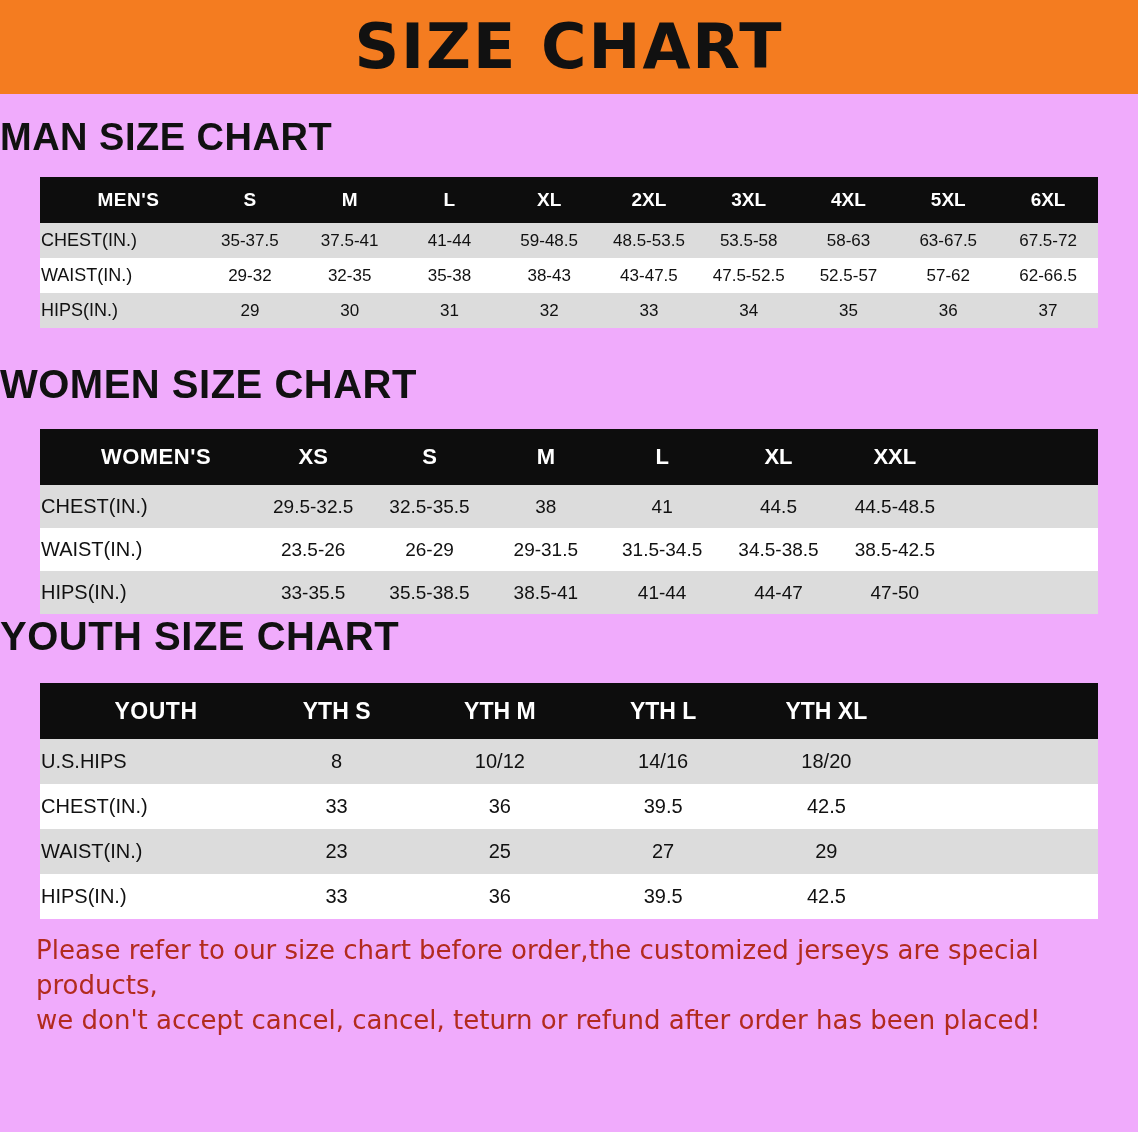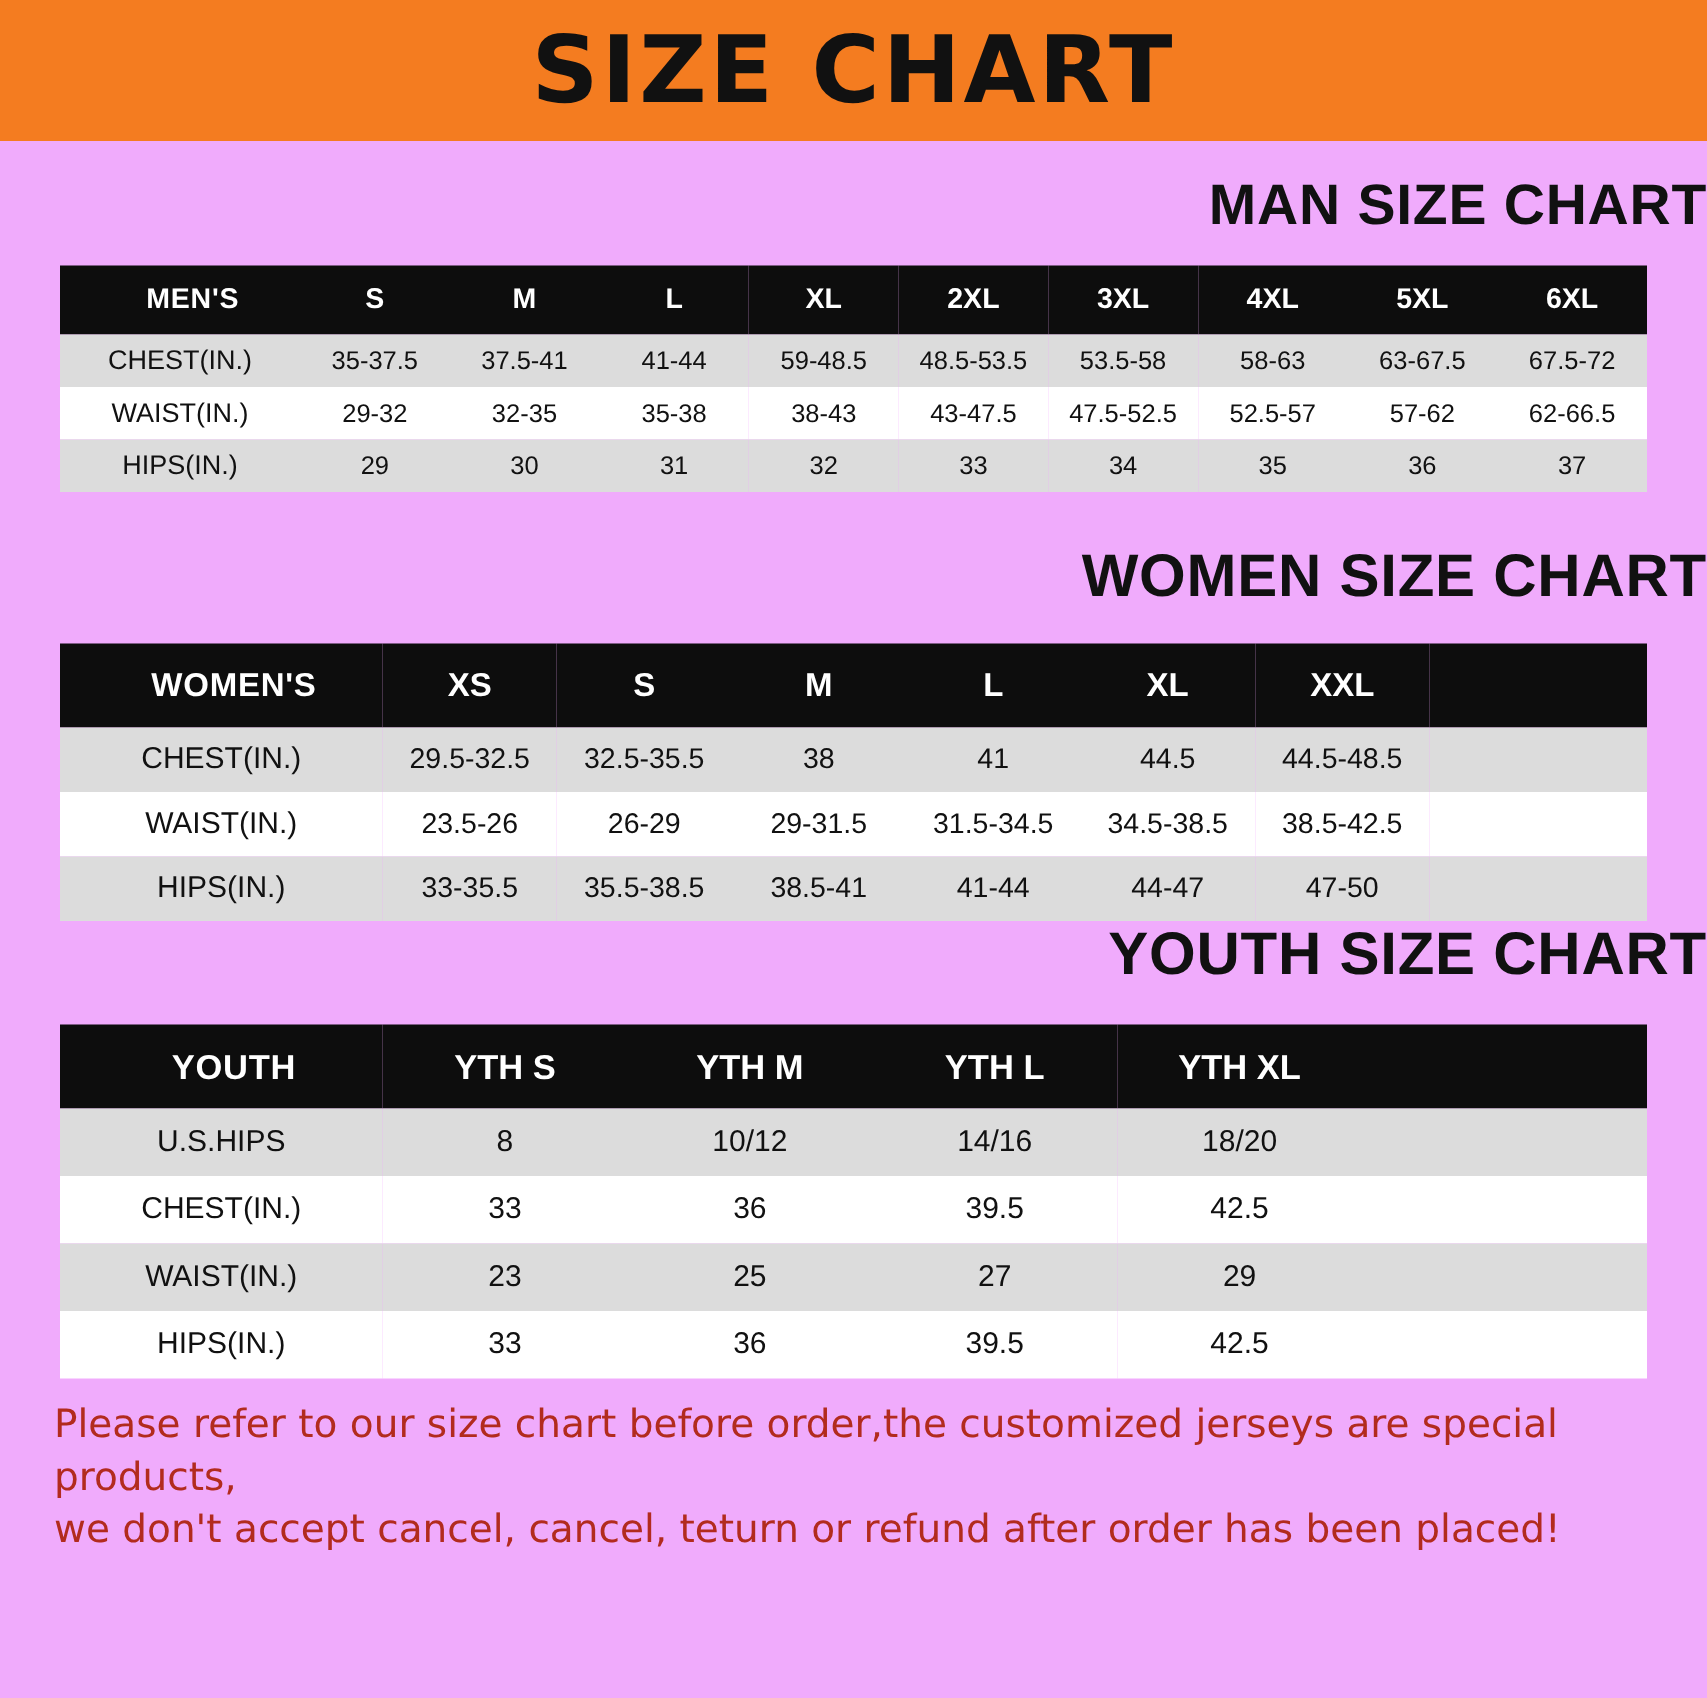--- a/index.html
+++ b/index.html
@@ -27,27 +27,26 @@
   .banner-title {
     font-family: "DejaVu Sans", sans-serif;
     font-weight: bold;
     font-size: 62px;
     letter-spacing: 2px;
     color: #111111;
     line-height: 1;
     margin: 0;
   }
   .section-title {
-    text-align: right;
+    text-align: left;
     font-family: "Liberation Sans", sans-serif;
     font-weight: bold;
     font-size: 38px;
     color: #111111;
     letter-spacing: 0.5px;
-    padding-left: 47px;
   }
   .tbl-wrap {
     margin: 0 40px;
   }
   table {
     width: 1058px;
     border-collapse: collapse;
     table-layout: fixed;
   }
   .hdr-row td, .hdr-row th {
@@ -57,21 +56,20 @@
     text-align: center;
     white-space: nowrap;
   }
   .hdr-label {
     text-align: center;
     padding-left: 18px;
     font-size: 25px;
     letter-spacing: 0.5px;
   }
   .row-label {
-    text-align: center;
     color: #111111;
     white-space: nowrap;
   }
   .cell {
     text-align: center;
     color: #111111;
     white-space: nowrap;
   }
   
   #men-table td { height: 35px; font-size: 17px; }

